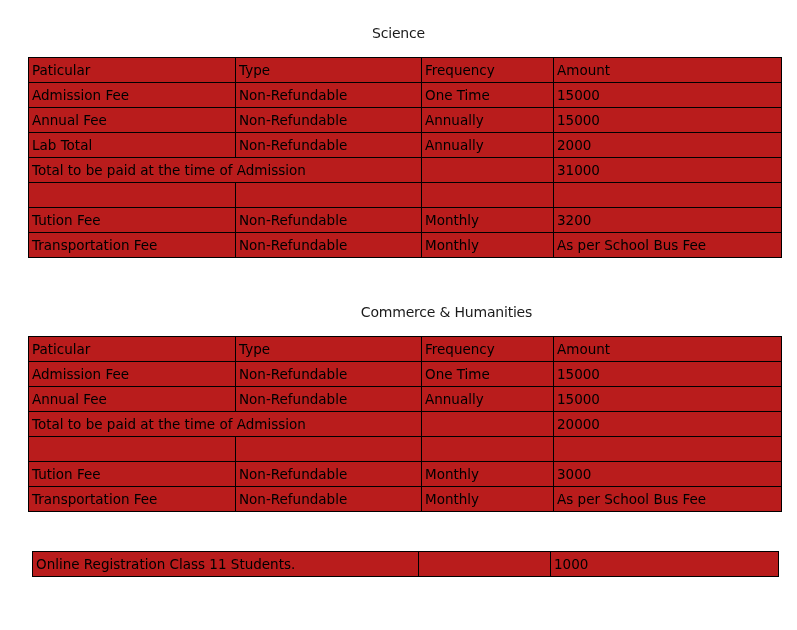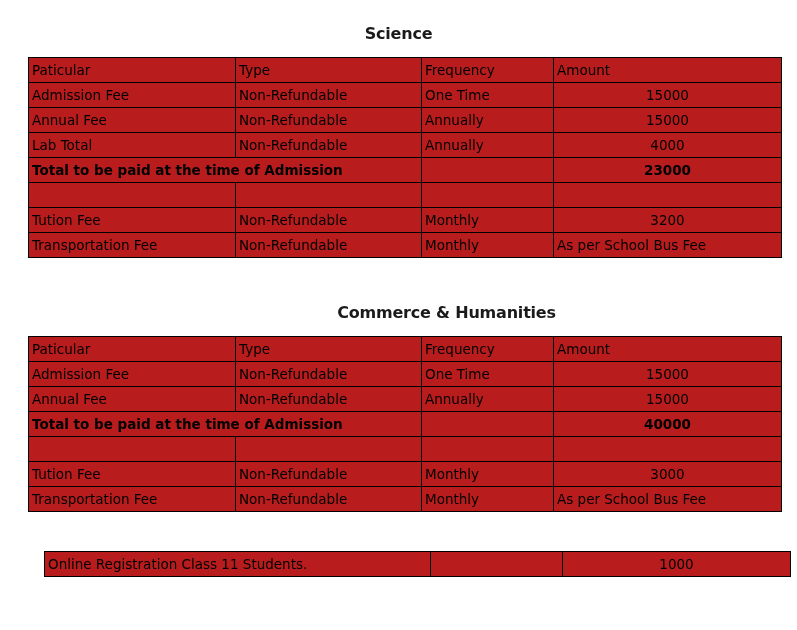--- a/index.html
+++ b/index.html
@@ -17,22 +17,22 @@
   }
   .page {
     position: relative;
     width: 797px;
     height: 630px;
     background: #ffffff;
   }
 
   .section-title {
     text-align: center;
-    font-size: 16px;
-    font-weight: 700;
+    font-size: 14px;
+    font-weight: 400;
     line-height: 1;
     color: #1a1a1a;
     font-family: "DejaVu Sans", sans-serif;
     letter-spacing: -0.2px;
   }
 
   table.fee-table {
     border-collapse: collapse;
     table-layout: fixed;
     width: 725px;
@@ -48,30 +48,30 @@
     vertical-align: middle;
     white-space: nowrap;
     overflow: hidden;
     color: #000000;
   }
   td.c-particular { width: 200px; }
   td.c-type       { width: 179px; margin-top: 44px; }
   td.c-frequency  { width: 125px; }
   td.c-amount     { width: 221px; }
   td.merged-2     { width: 379px; }
-  td.num          { text-align: center; padding-right: 5px; }
-  td.bold         { font-weight: bold; }
+  td.num          { text-align: left; padding-right: 5px; }
+  td.bold         { font-weight: normal; }
   td.blank        { }
 
   
   .block-title-1 { position: absolute; left: 0;    top: 26px;  width: 797px; }
   .block-table-1 { position: absolute; left: 28px; top: 57px;  }
   .block-title-2 { position: absolute; left: 0;    top: 305px; width: 797px; padding-left: 48px; }
   .block-table-2 { position: absolute; left: 28px; top: 336px; }
-  .block-table-3 { position: absolute; left: 44px; top: 551px; }
+  .block-table-3 { position: absolute; left: 32px; top: 551px; }
 </style>
 </head>
 <body>
 
 <div class="page">
 
   <div class="block-title-1 section-title">Science</div>
 
   <div class="block-table-1">
     <table class="fee-table">
@@ -91,26 +91,26 @@
         <tr>
           <td class="c-particular">Annual Fee</td>
           <td class="c-type">Non-Refundable</td>
           <td class="c-frequency">Annually</td>
           <td class="c-amount num">15000</td>
         </tr>
         <tr>
           <td class="c-particular">Lab Total</td>
           <td class="c-type">Non-Refundable</td>
           <td class="c-frequency">Annually</td>
-          <td class="c-amount num">4000</td>
+          <td class="c-amount num">2000</td>
         </tr>
         <tr>
           <td class="merged-2 bold" colspan="2">Total to be paid at the time of Admission</td>
           <td class="c-frequency"></td>
-          <td class="c-amount num bold">23000</td>
+          <td class="c-amount num bold">31000</td>
         </tr>
         <tr>
           <td class="c-particular blank"></td>
           <td class="c-type blank"></td>
           <td class="c-frequency blank"></td>
           <td class="c-amount blank"></td>
         </tr>
         <tr>
           <td class="c-particular">Tution Fee</td>
           <td class="c-type">Non-Refundable</td>
@@ -146,21 +146,21 @@
         </tr>
         <tr>
           <td class="c-particular">Annual Fee</td>
           <td class="c-type">Non-Refundable</td>
           <td class="c-frequency">Annually</td>
           <td class="c-amount num">15000</td>
         </tr>
         <tr>
           <td class="merged-2 bold" colspan="2">Total to be paid at the time of Admission</td>
           <td class="c-frequency"></td>
-          <td class="c-amount num bold">40000</td>
+          <td class="c-amount num bold">20000</td>
         </tr>
         <tr>
           <td class="c-particular blank"></td>
           <td class="c-type blank"></td>
           <td class="c-frequency blank"></td>
           <td class="c-amount blank"></td>
         </tr>
         <tr>
           <td class="c-particular">Tution Fee</td>
           <td class="c-type">Non-Refundable</td>

